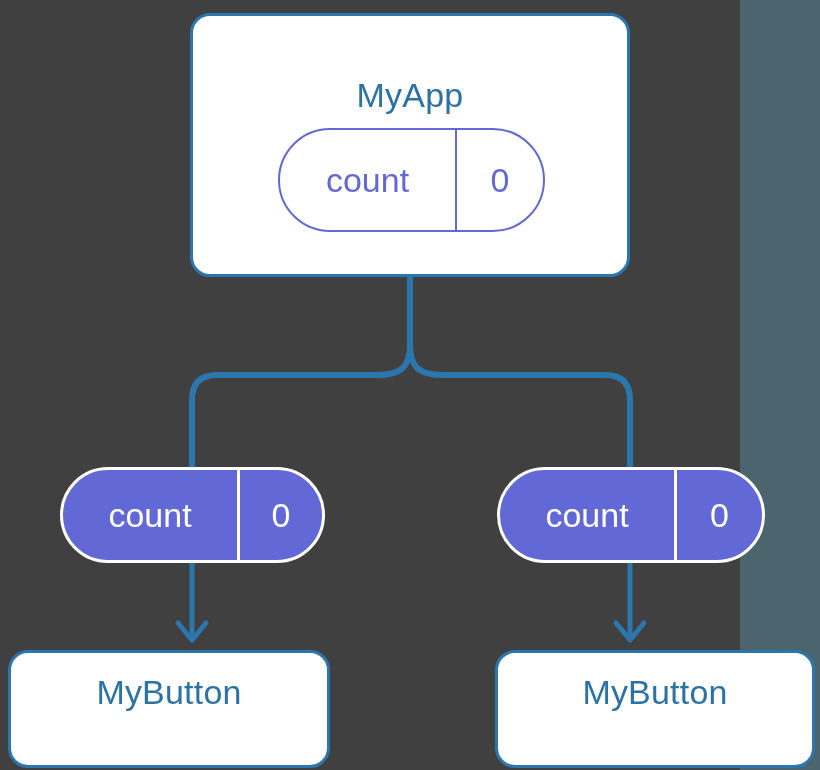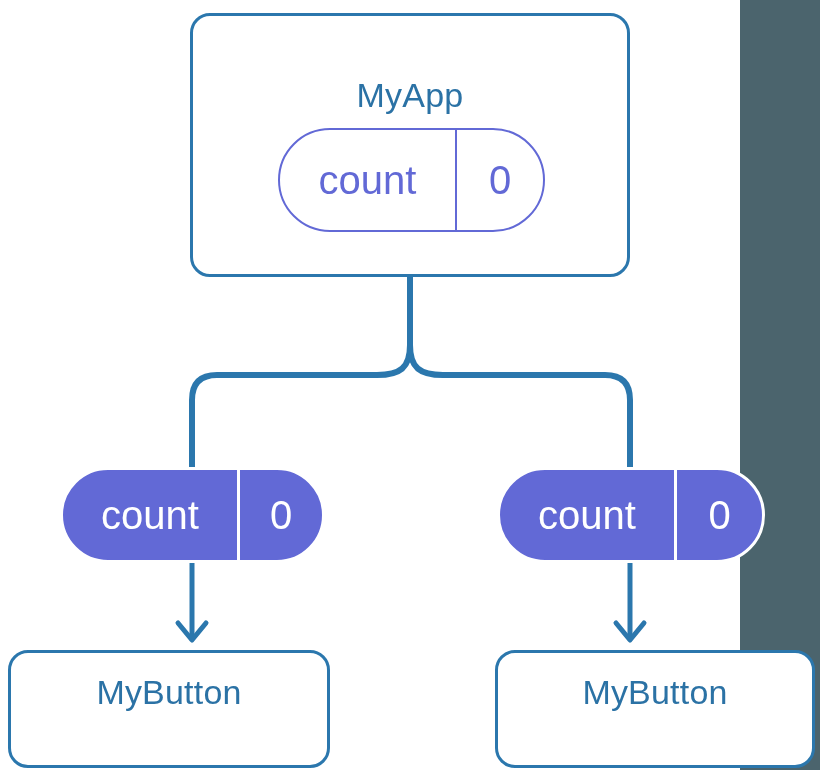--- a/index.html
+++ b/index.html
@@ -11,21 +11,21 @@
     width: 820px;
     height: 770px;
     background: #4b646d;
     font-family: "Liberation Sans", sans-serif;
     overflow: hidden;
   }
   #stage {
     position: relative;
     width: 740px;
     height: 770px;
-    background: #ffffff;
+    background: #404040;
   }
   #wires {
     position: absolute;
     left: 0;
     top: 0;
     width: 820px;
     height: 770px;
     pointer-events: none;
   }
 
@@ -62,21 +62,21 @@
     box-sizing: border-box;
     display: flex;
     align-items: stretch;
     border-radius: 999px;
     z-index: 4;
   }
   .pill-key, .pill-val {
     display: flex;
     align-items: center;
     justify-content: center;
-    font-size: 40px;
+    font-size: 34px;
     white-space: nowrap;
     box-sizing: border-box;
   }
 
   
   .pill-outline {
     background: #ffffff;
     border: 2px solid #6269d6;
   }
   .pill-outline .pill-key { color: #6269d6; flex: 0 0 175px; }

